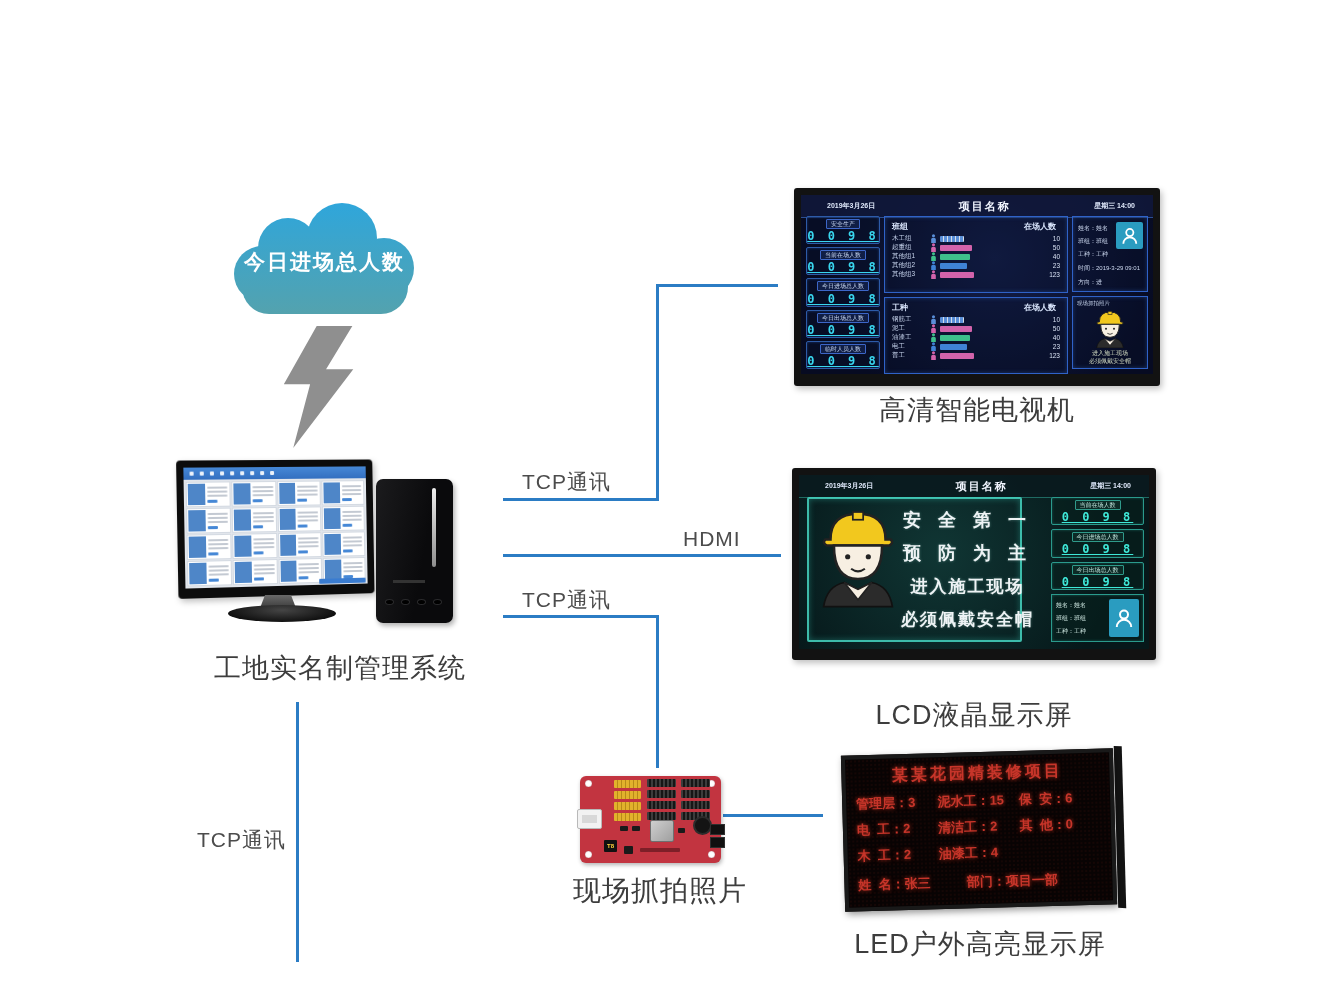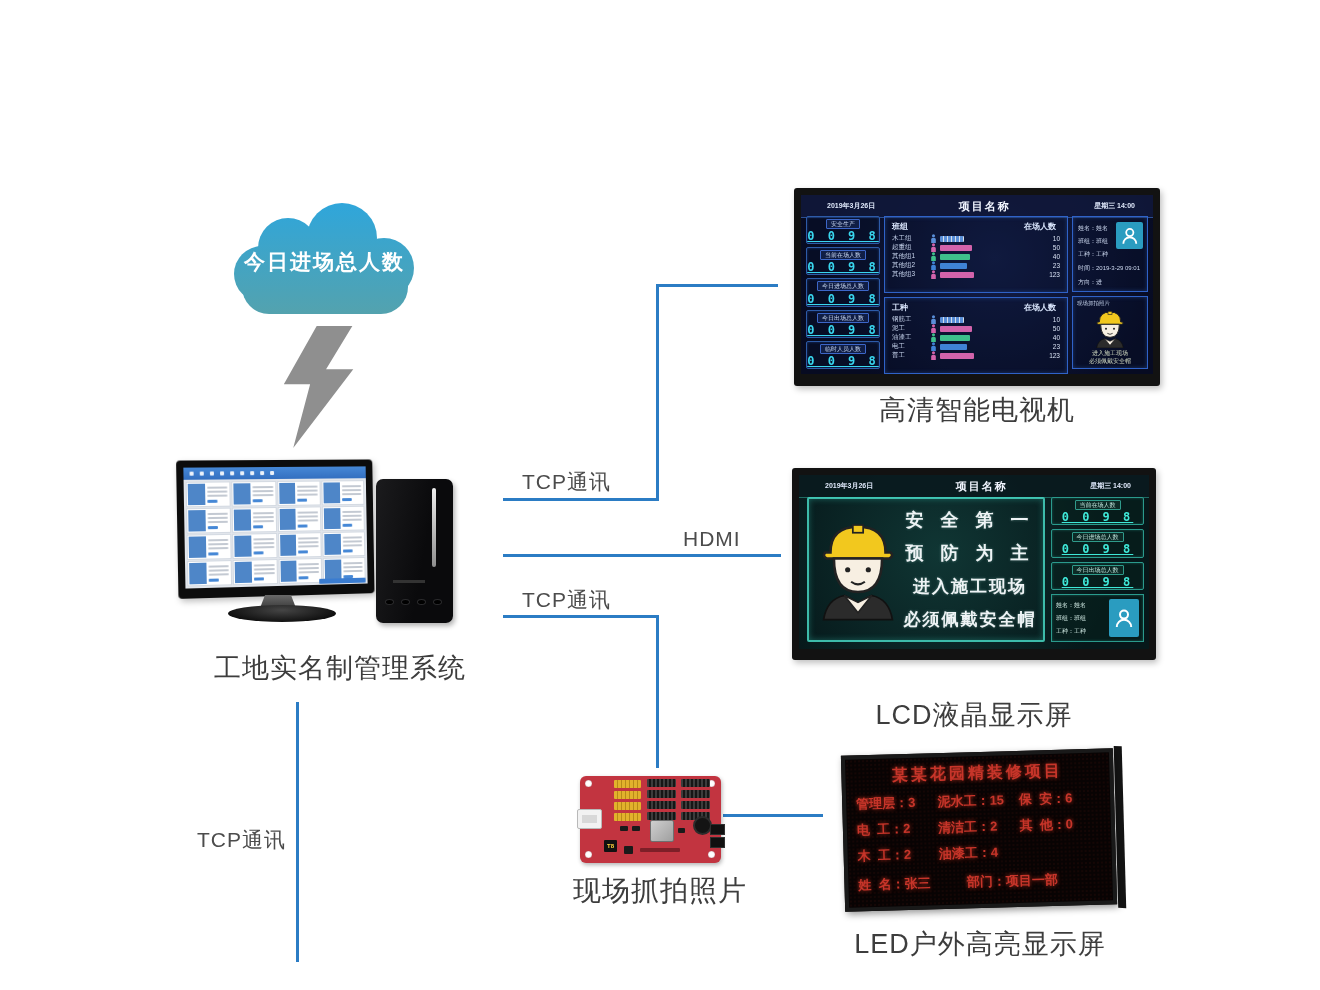--- a/index.html
+++ b/index.html
@@ -72,21 +72,21 @@
   .tv-info-line{margin-top:5px;white-space:nowrap;}
   .tv-photo{flex:1;border:1px solid #2f62c8;box-shadow:0 0 4px rgba(70,140,255,.3) inset;padding:3px 4px;display:flex;flex-direction:column;align-items:center;background:rgba(10,16,44,.35);}
   .photo-title{align-self:flex-start;font-size:5.5px;color:#c4d2ea;}
   .tv-photo .worker-svg{width:34px;height:40px;margin:1px 0;}
   .photo-cap{font-size:6px;color:#cfd8c0;line-height:8px;}
 
   
   .lcd{position:absolute;left:792px;top:468px;width:364px;height:192px;background:#121212;border-radius:3px;padding:7px 7px 11px 7px;box-shadow:2px 3px 6px rgba(0,0,0,.25);}
   .lcd-screen{position:relative;width:100%;height:100%;background:radial-gradient(circle at 40% 45%,#103634,#06181a 75%);overflow:hidden;}
   .lcd-screen .scr-head{background:rgba(10,26,30,.92);border-bottom:1px solid #1f6a62;}
-  .lcd-main{position:absolute;left:8px;top:22px;bottom:7px;width:238px;border:2px solid rgba(70,215,195,.85);border-radius:2px;display:flex;align-items:center;box-shadow:0 0 6px rgba(60,220,200,.35) inset;}
+  .lcd-main{position:absolute;left:8px;top:22px;bottom:7px;width:215px;border:2px solid rgba(70,215,195,.85);border-radius:2px;display:flex;align-items:flex-start;box-shadow:0 0 6px rgba(60,220,200,.35) inset;}
   .lcd-main .worker-svg{width:86px;height:112px;margin:0 0 4px 6px;flex:none;}
   .lcd-slogans{flex:1;display:flex;flex-direction:column;justify-content:center;align-items:center;height:100%;padding-right:4px;}
   .slogan{color:#eef3f5;font-weight:bold;line-height:33px;white-space:nowrap;text-shadow:0 0 3px rgba(180,240,230,.35);}
   .slogan.big{font-size:18px;letter-spacing:6px;}
   .slogan.small{font-size:17px;letter-spacing:2px;}
   .lcd-right{position:absolute;left:252px;top:22px;bottom:7px;right:5px;display:flex;flex-direction:column;gap:4px;}
   .lcd-stat{border-color:#2a9a8c;background:rgba(8,32,30,.55);box-shadow:0 0 3px rgba(60,220,200,.3) inset;}
   .lcd-stat .stat-label{color:#c5e8e0;border-color:#2f9a8a;background:#0c2a26;}
   .lcd-stat .stat-value{color:#3fe8d8;}
   .lcd-id{height:48px;border:1px solid #2a9a8c;background:rgba(8,32,30,.55);display:flex;align-items:center;padding:3px 4px;gap:3px;box-shadow:0 0 3px rgba(60,220,200,.3) inset;}

